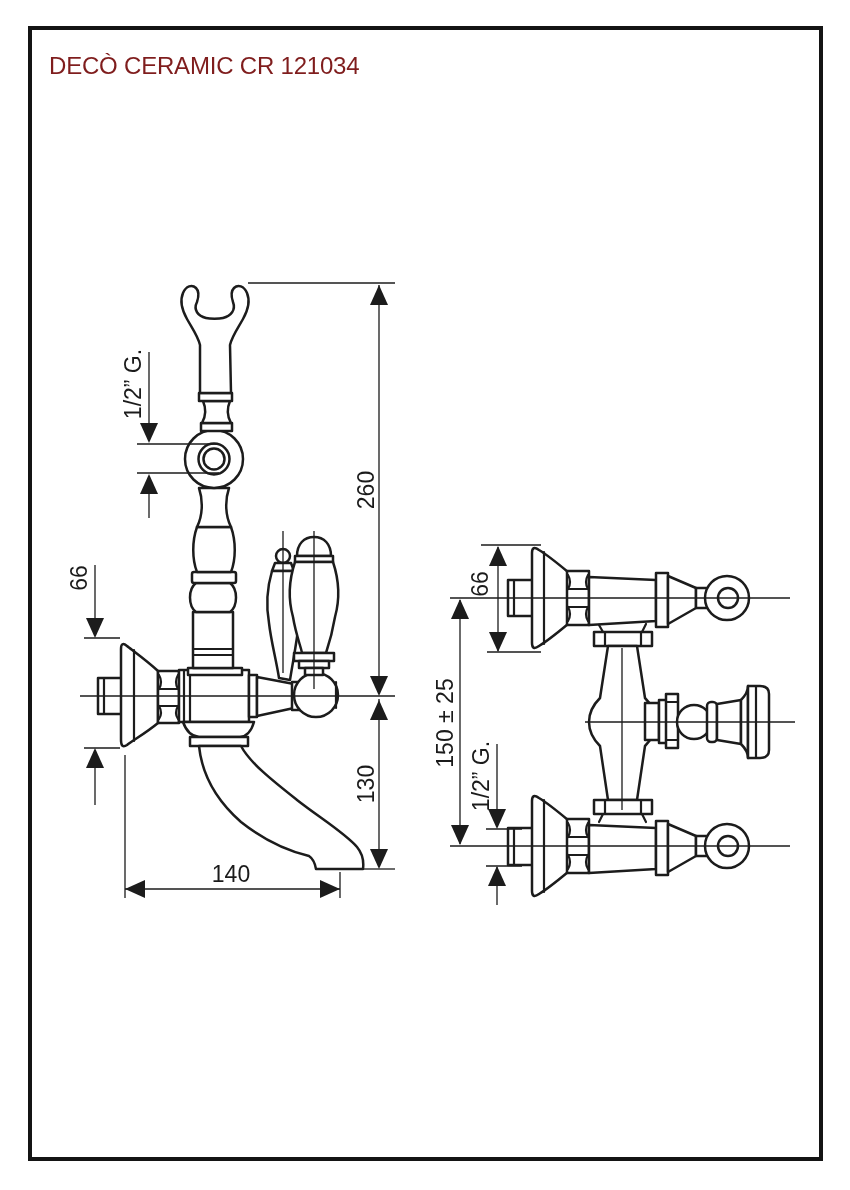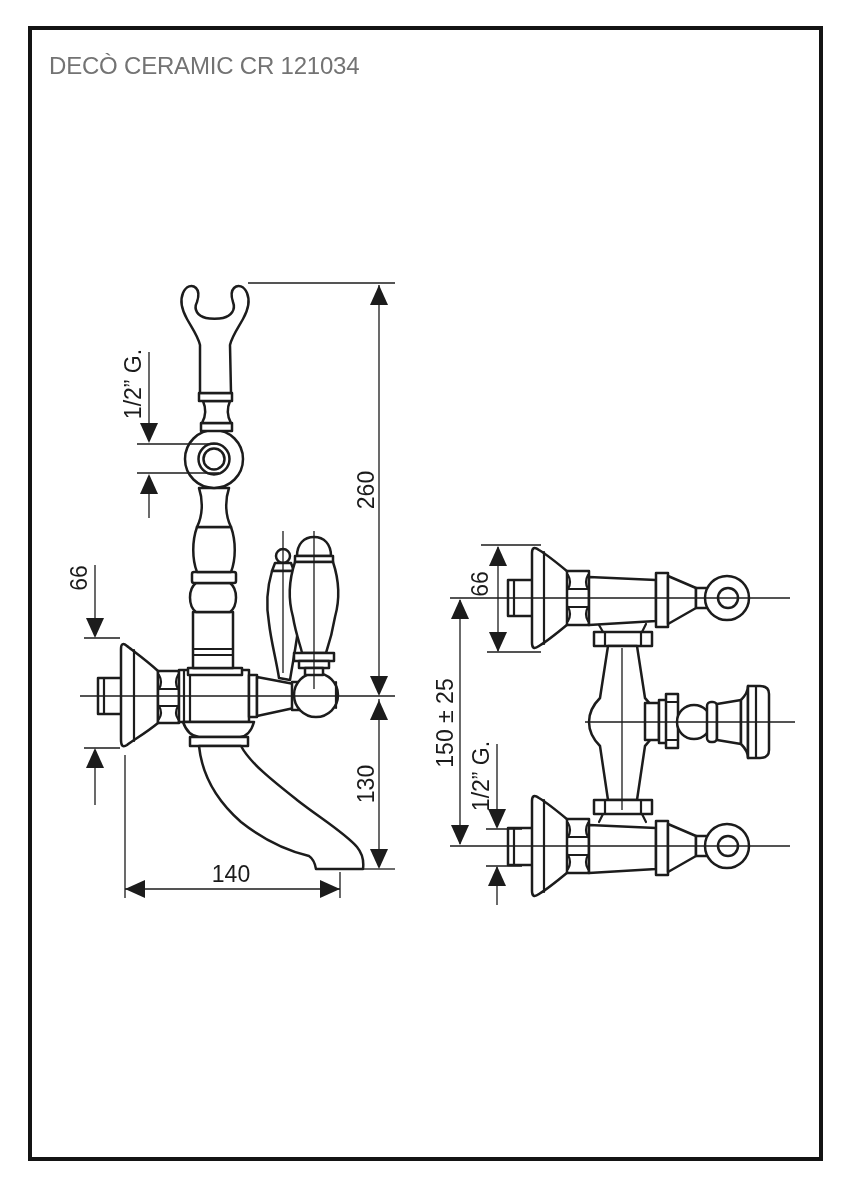--- a/index.html
+++ b/index.html
@@ -1,18 +1,18 @@
 <!DOCTYPE html>
 <html><head>
 <meta charset="utf-8">
 <style>
   html,body{margin:0;padding:0;background:#ffffff;}
   body{width:850px;height:1190px;position:relative;font-family:"Liberation Sans",sans-serif;}
   .frame{position:absolute;left:28px;top:26px;width:795px;height:1135px;border:4px solid #141414;box-sizing:border-box;background:#ffffff;}
-  .title{position:absolute;left:49px;top:52px;font-size:24px;letter-spacing:-0.2px;color:#737373;white-space:nowrap;}
+  .title{position:absolute;left:49px;top:52px;font-size:24px;letter-spacing:-0.2px;color:#7f1d1d;white-space:nowrap;}
   svg{position:absolute;left:0;top:0;}
   .s{stroke:#1c1c1c;stroke-width:2.5;fill:#ffffff;stroke-linejoin:round;stroke-linecap:round;}
   .d{stroke:#1c1c1c;stroke-width:2.2;fill:none;stroke-linejoin:round;stroke-linecap:round;}
   .t{stroke:#1c1c1c;stroke-width:1.3;fill:none;stroke-linecap:butt;}
   .a{fill:#1c1c1c;stroke:none;}
   text{font-family:"Liberation Sans",sans-serif;font-size:23px;fill:#1b1b1b;}
 </style>
 </head>
 <body>
 

